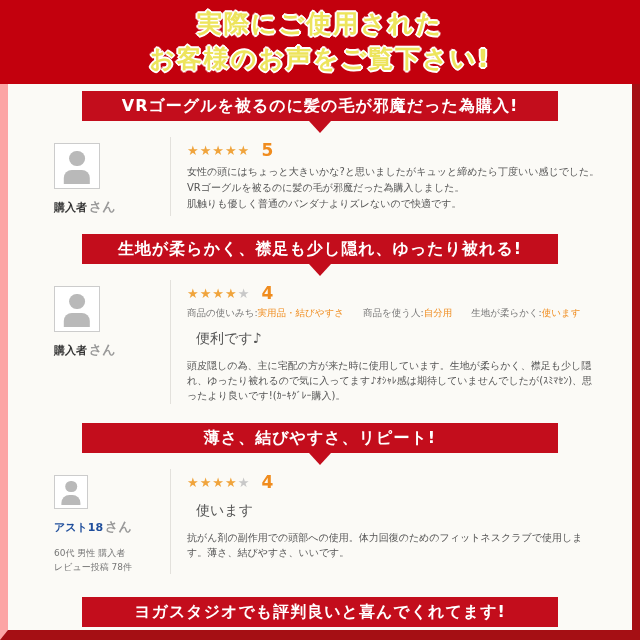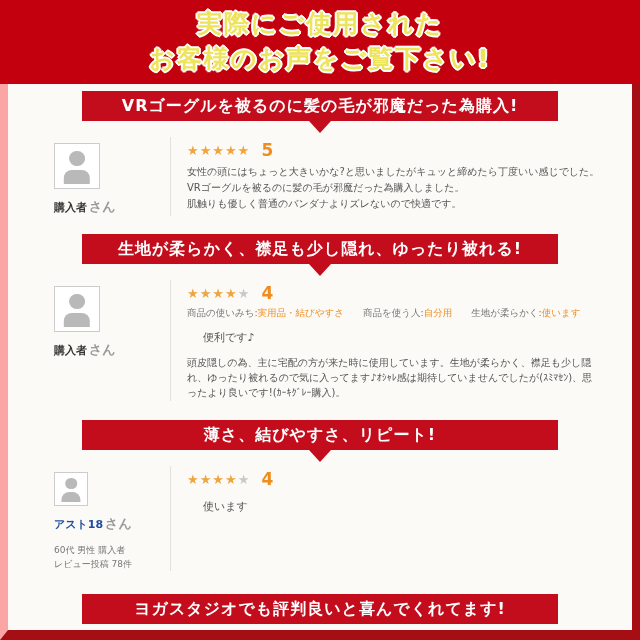--- a/index.html
+++ b/index.html
@@ -69,21 +69,21 @@
   .uname .suffix{font-size:13px;font-weight:bold;color:#999;margin-left:2px;}
   .uname a{color:#1f4e9c;text-decoration:none;font-weight:bold;cursor:pointer;}
   .udetails{margin-top:10px;font-size:9px;color:#777;line-height:14px;}
   .stars-line{line-height:18px;margin-bottom:4px;}
   .stars-filled{color:#f0a43c;font-size:13px;letter-spacing:1px;}
   .stars-empty{color:#c8c8c8;font-size:13px;letter-spacing:1px;}
   .rating-num{color:#f08c1e;font-size:17px;font-weight:bold;margin-left:6px;vertical-align:-1px;}
   .meta{font-size:9.5px;color:#777;margin:2px 0 6px 0;}
   .meta .grp{margin-right:16px;}
   .meta .val{color:#f08c1e;}
-  .rv-title{font-size:11px;color:#555;margin:10px 0 10px 16px;}
+  .rv-title{font-size:14px;color:#555;margin:10px 0 10px 9px;}
   .rv-p{font-size:10px;color:#555;line-height:15px;margin:0 0 1px 0;}
 </style>
 </head>
 <body>
 
 <div class="frame">
 
   <div class="header">
     <div class="hline">実際にご使用された</div>
     <div class="hline">お客様のお声をご覧下さい!</div>
@@ -162,20 +162,21 @@
           <div>60代 男性 購入者</div>
           <div>レビュー投稿 78件</div>
         </div>
       </div>
       <div class="rv-right">
         <div class="stars-line">
           <span class="stars-filled">★★★★</span><span class="stars-empty">★</span>
           <span class="rating-num">4</span>
         </div>
         <div class="rv-title">使います</div>
+        <p class="rv-p">抗がん剤の副作用での頭部への使用。体力回復のためのフィットネスクラブで使用します。薄さ、結びやすさ、いいです。</p>
       </div>
     </div>
 
     <div class="banner-wrap m4">
       <div class="banner">ヨガスタジオでも評判良いと喜んでくれてます!</div>
 
     </div>
 
   </div>
 </div>

